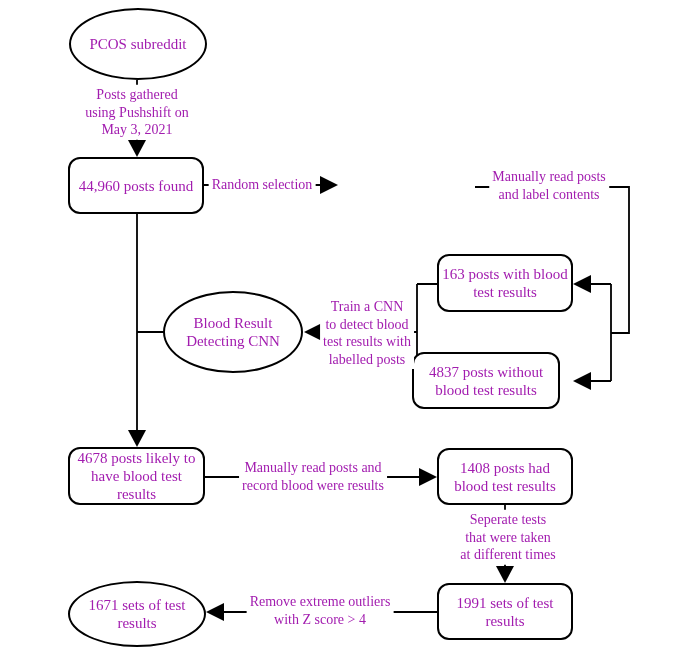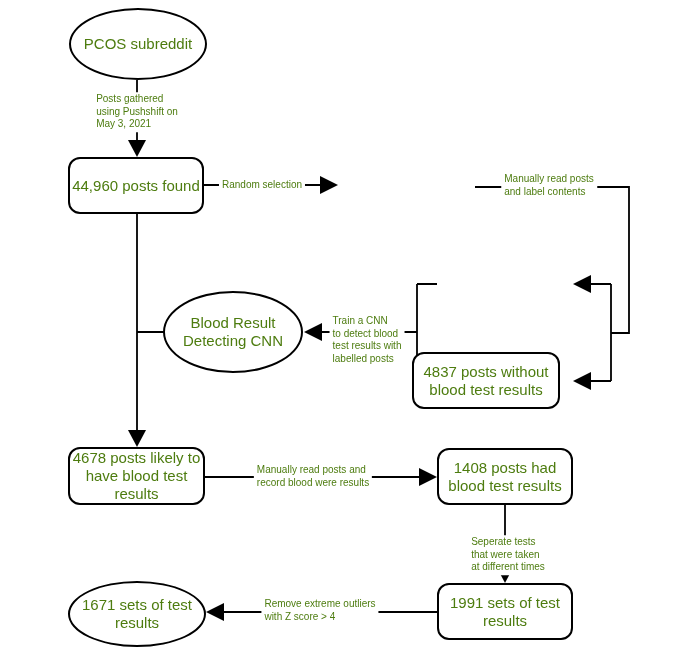--- a/index.html
+++ b/index.html
@@ -1,31 +1,31 @@
 <!DOCTYPE html>
 <html><head>
 <meta charset="utf-8">
 <style>
   html,body{margin:0;padding:0;background:#fff;}
   .canvas{
     position:relative;width:700px;height:655px;background:#ffffff;
-    font-family:Liberation Sans, sans-serif;color:#4d7c0f;overflow:hidden;
+    font-family:Liberation Serif, serif;color:#a21caf;overflow:hidden;
   }
   svg.wires{position:absolute;left:0;top:0;width:700px;height:655px;}
   .node{
     position:absolute;box-sizing:border-box;background:#fff;border:2px solid #000;
     display:flex;align-items:center;justify-content:center;
     text-align:center;font-size:15px;line-height:1.2;
   }
   .node .nlabel{white-space:pre-line;display:block;width:100%;}
   .rect{border-radius:12px;}
   .ellipse{border-radius:50%;}
   .elabel{
     position:absolute;transform:translate(-50%,-50%);
-    background:#fff;font-size:10px;line-height:1.25;
+    background:#fff;font-size:14px;line-height:1.25;text-align:center;
     white-space:pre-line;padding:1px 3px;
   }
 </style>
 </head>
 <body>
 
 <div class="canvas">
 
   <svg class="wires" viewBox="0 0 700 655" fill="none" stroke="#000" stroke-width="1.8">
     <path d="M137 80 V140"></path>
@@ -51,20 +51,24 @@
 
   <div class="node ellipse" style="left:69px;top:8px;width:138px;height:72px">
     <span class="nlabel">PCOS subreddit</span>
   </div>
 
   <div class="node rect" style="left:68px;top:157px;width:136px;height:57px">
     <span class="nlabel">44,960 posts found</span>
   </div>
 
 
+  <div class="node rect" style="left:437px;top:254px;width:136px;height:58px">
+    <span class="nlabel">163 posts with blood
+test results</span>
+  </div>
 
   <div class="node rect" style="left:412px;top:352px;width:148px;height:57px">
     <span class="nlabel">4837 posts without
 blood test results</span>
   </div>
 
   <div class="node ellipse" style="left:163px;top:291px;width:140px;height:82px">
     <span class="nlabel">Blood Result
 Detecting CNN</span>
   </div>
@@ -89,25 +93,25 @@
     <span class="nlabel">1671 sets of test
 results</span>
   </div>
 
   <div class="elabel" style="left:137px;top:112px">Posts gathered
 using Pushshift on
 May 3, 2021</div>
   <div class="elabel" style="left:262px;top:185px">Random selection</div>
   <div class="elabel" style="left:549px;top:185px">Manually read posts
 and label contents</div>
-  <div class="elabel" style="left:367px;top:340px">Train a CNN
+  <div class="elabel" style="left:367px;top:333px">Train a CNN
 to detect blood
 test results with
 labelled posts</div>
   <div class="elabel" style="left:313px;top:476px">Manually read posts and
 record blood were results</div>
-  <div class="elabel" style="left:508px;top:555px">Seperate tests
+  <div class="elabel" style="left:508px;top:537px">Seperate tests
 that were taken
 at different times</div>
   <div class="elabel" style="left:320px;top:610px">Remove extreme outliers
 with Z score &gt; 4</div>
 
 </div>
 
 </body></html>

